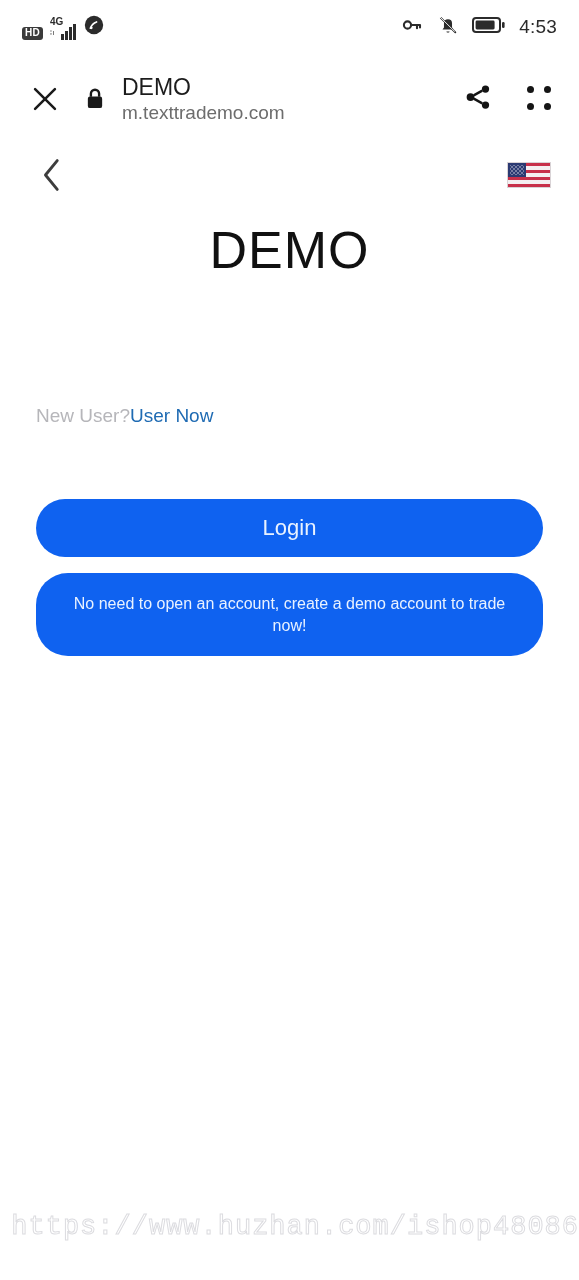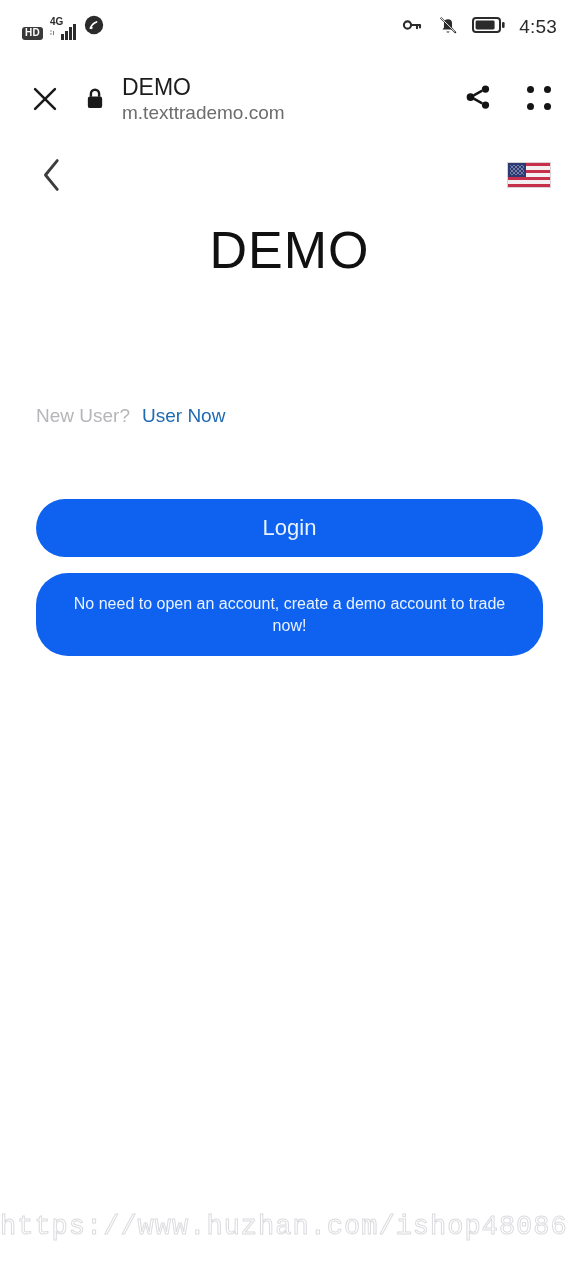--- a/index.html
+++ b/index.html
@@ -129,21 +129,20 @@
     color:#2a2a2a;
     font-family:"Liberation Sans", sans-serif;
     outline:none;
   }
   .text-input::placeholder { color:#a9a9ad; }
 
   .helper-row {
     margin-top:32px;
     display:flex; align-items:center;
     font-size:19px;
-    gap:12px;
   }
   .helper-muted { color:#b6b6ba; }
   .helper-link  { color:#1f6bb3; }
   .helper-right { margin-left:auto; color:#9d9da2; }
 
   .btn {
     display:flex; align-items:center; justify-content:center; text-align:center;
     width:100%;
     border:none;
     border-radius:34px;
@@ -163,21 +162,21 @@
     padding:20px 34px;
     font-size:16px;
     line-height:1.35;
     border-radius:32px;
   }
 
   .watermark {
     position:absolute;
     left:0; right:0;
     top:1212px;
-    text-align:left;
+    text-align:right;
     font-family:"Liberation Mono", monospace;
     font-size:27px;
     letter-spacing:1px;
     color:transparent;
     -webkit-text-stroke:1px #dadade;
     opacity:.95;
     white-space:nowrap;
   }
 </style>
 </head>

